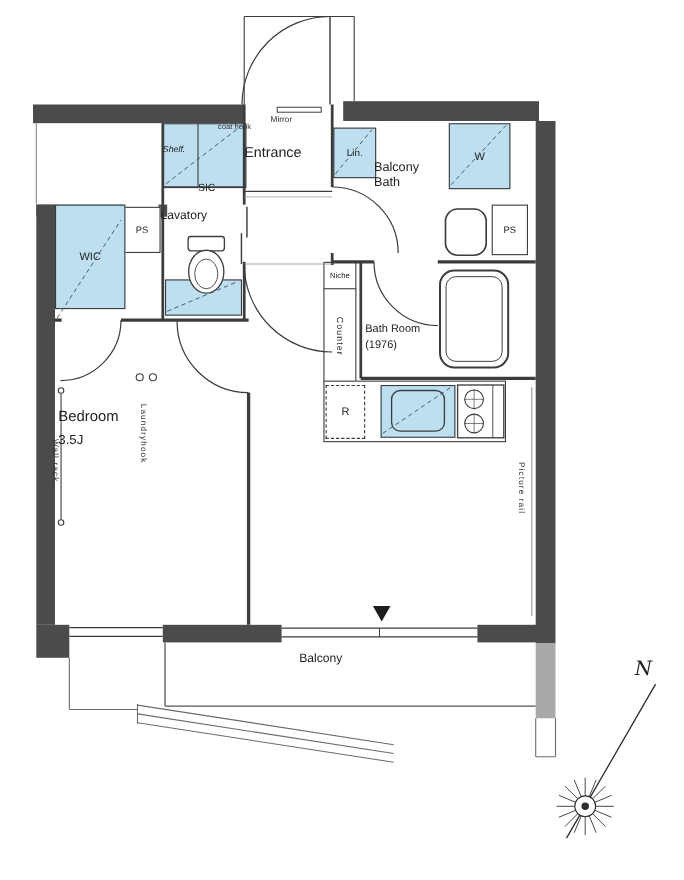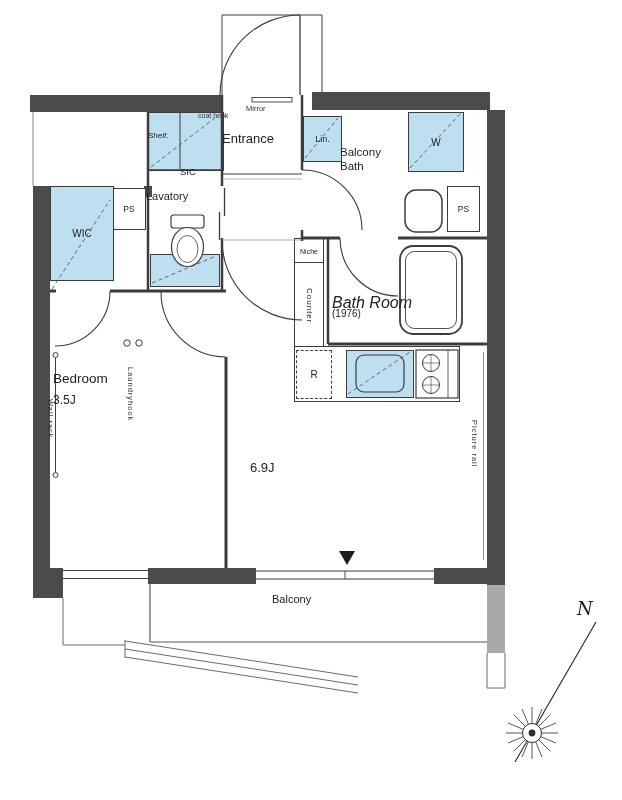--- a/index.html
+++ b/index.html
@@ -179,24 +179,23 @@
   </svg>
 
   <div class="lbl" style="left:148px;top:131px;width:34px;font-size:8px;font-style:italic;">Shelf.</div>
   <div class="lbl" style="left:180px;top:138px;width:42px;font-size:9.5px;margin-top:28px;">SIC</div>
   <div class="lbl" style="left:222px;top:131px;width:80px;font-size:13px;">Entrance</div>
   <div class="lbl" style="left:246px;top:104px;width:50px;font-size:7.5px;color:#333;">Mirror</div>
   <div class="lbl" style="left:198px;top:112px;width:50px;font-size:7px;color:#333;">coat hook</div>
   <div class="lbl" style="left:340px;top:146px;width:84px;font-size:11.5px;">Balcony</div>
   <div class="lbl" style="left:340px;top:160px;width:84px;font-size:11.5px;">Bath</div>
   <div class="lbl" style="left:146px;top:190px;width:78px;font-size:11px;">Lavatory</div>
-  <div class="lbl" style="left:332px;top:294px;width:80px;font-size:16px;font-style:italic;">Bath Room</div>
+  <div class="lbl" style="left:332px;top:294px;width:80px;font-size:10px;">Bath Room</div>
   <div class="lbl" style="left:332px;top:308px;width:80px;font-size:10px;">(1976)</div>
   <div class="lbl" style="left:53px;top:371px;width:104px;font-size:13.5px;">Bedroom</div>
   <div class="lbl" style="left:53px;top:393px;width:104px;font-size:12px;">3.5J</div>
-  <div class="lbl" style="left:250px;top:460px;width:180px;font-size:13px;">6.9J</div>
   <div class="lbl" style="left:272px;top:593px;width:96px;font-size:11px;">Balcony</div>
   <div class="lbl vtext" style="left:46px;top:388px;height:62px;font-size:7.5px;color:#333;">Wall rack</div>
   <div class="lbl vtext" style="left:126px;top:352px;height:84px;font-size:7.5px;color:#333;">Laundryhook</div>
   <div class="lbl vtext" style="left:470px;top:406px;height:76px;font-size:7.5px;color:#333;">Picture rail</div>
   <div class="lbl" style="left:577px;top:598px;width:24px;font-size:18px;font-family:'DejaVu Serif',serif;font-style:italic;">N</div>
 
 </div>
 
 </body></html>

